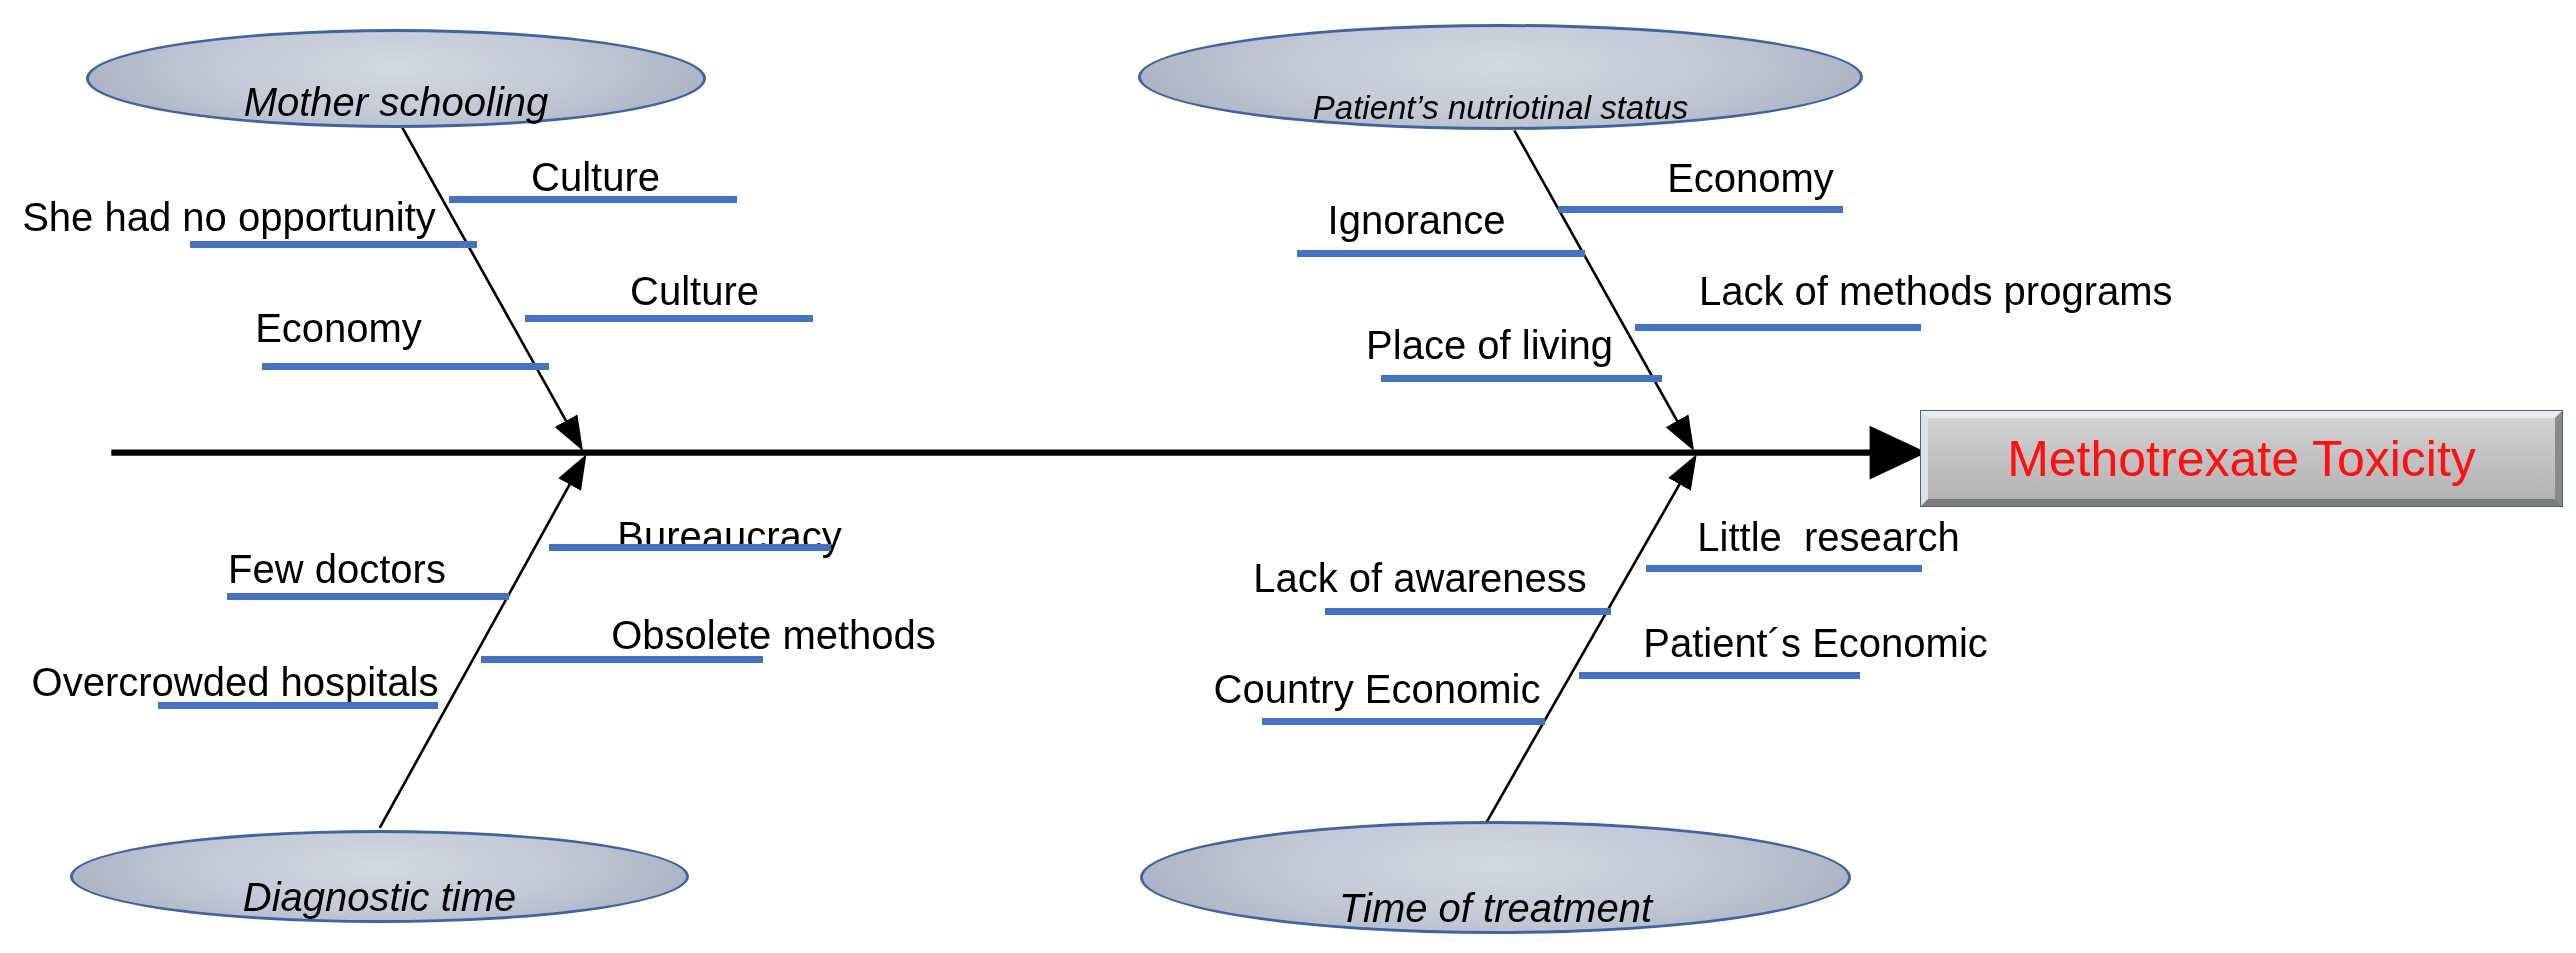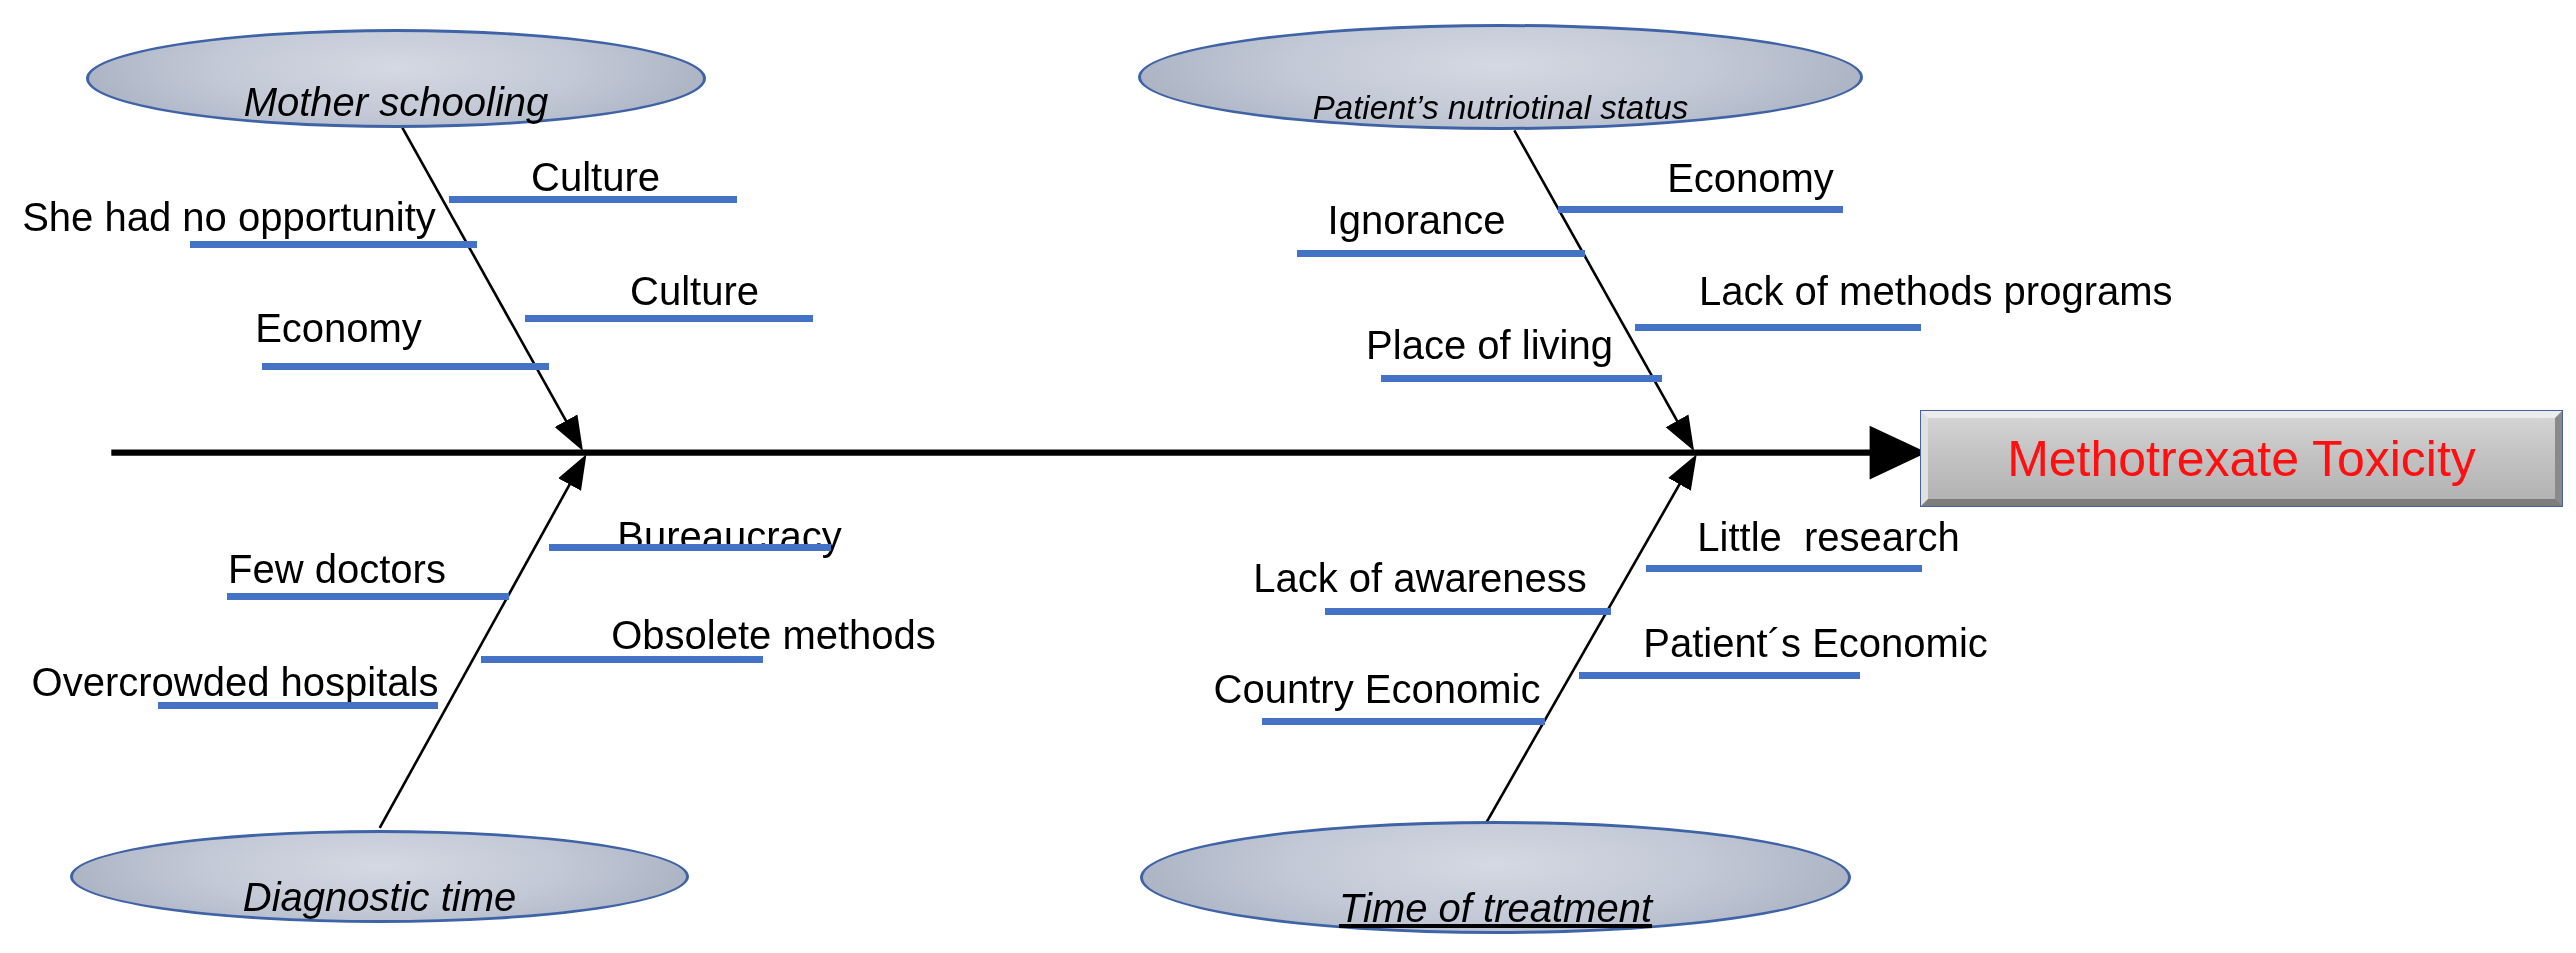--- a/index.html
+++ b/index.html
@@ -13,21 +13,21 @@
     background:radial-gradient(ellipse 75% 130% at 50% 38%, #d4d9e3 0%, #c2c8d5 40%, #a3acbe 80%, #8f99ac 100%);
     display:flex;align-items:flex-end;justify-content:center;
     box-sizing:border-box;}
   .cat-ellipse span{font-style:italic;color:#000;white-space:pre;}
   #ellipse-mother{left:86px;top:29px;width:620px;height:99px;}
   #ellipse-mother span{font-size:40px;}
   #ellipse-patient{left:1138px;top:24px;width:725px;height:106px;}
   #ellipse-patient span{font-size:33px;}
   #ellipse-diagnostic{left:70px;top:830px;width:619px;height:93px;}
   #ellipse-diagnostic span{font-size:40px;}
-  #ellipse-time{left:1140px;top:821px;width:711px;height:113px;text-decoration:underline;}
+  #ellipse-time{left:1140px;top:821px;width:711px;height:113px;}
   #ellipse-time span{font-size:40px;}
 
   
   .effect-box{position:absolute;left:1920px;top:398px;width:643px;height:97px;
     box-sizing:border-box;border:1.7px solid #44619D;background:#c0c0c0;margin-top:12px;}
   .effect-inner{width:100%;height:100%;box-sizing:border-box;
     border:7.8px solid;border-color:#ececec #8a8a8a #7d7d7d #e0e0e0;
     background:linear-gradient(180deg,#d4d4d4 0%,#c3c3c3 45%,#b3b3b3 100%);
     display:flex;align-items:center;justify-content:center;}
   .effect-inner span{color:#FF0F0F;font-size:50px;white-space:pre;}

